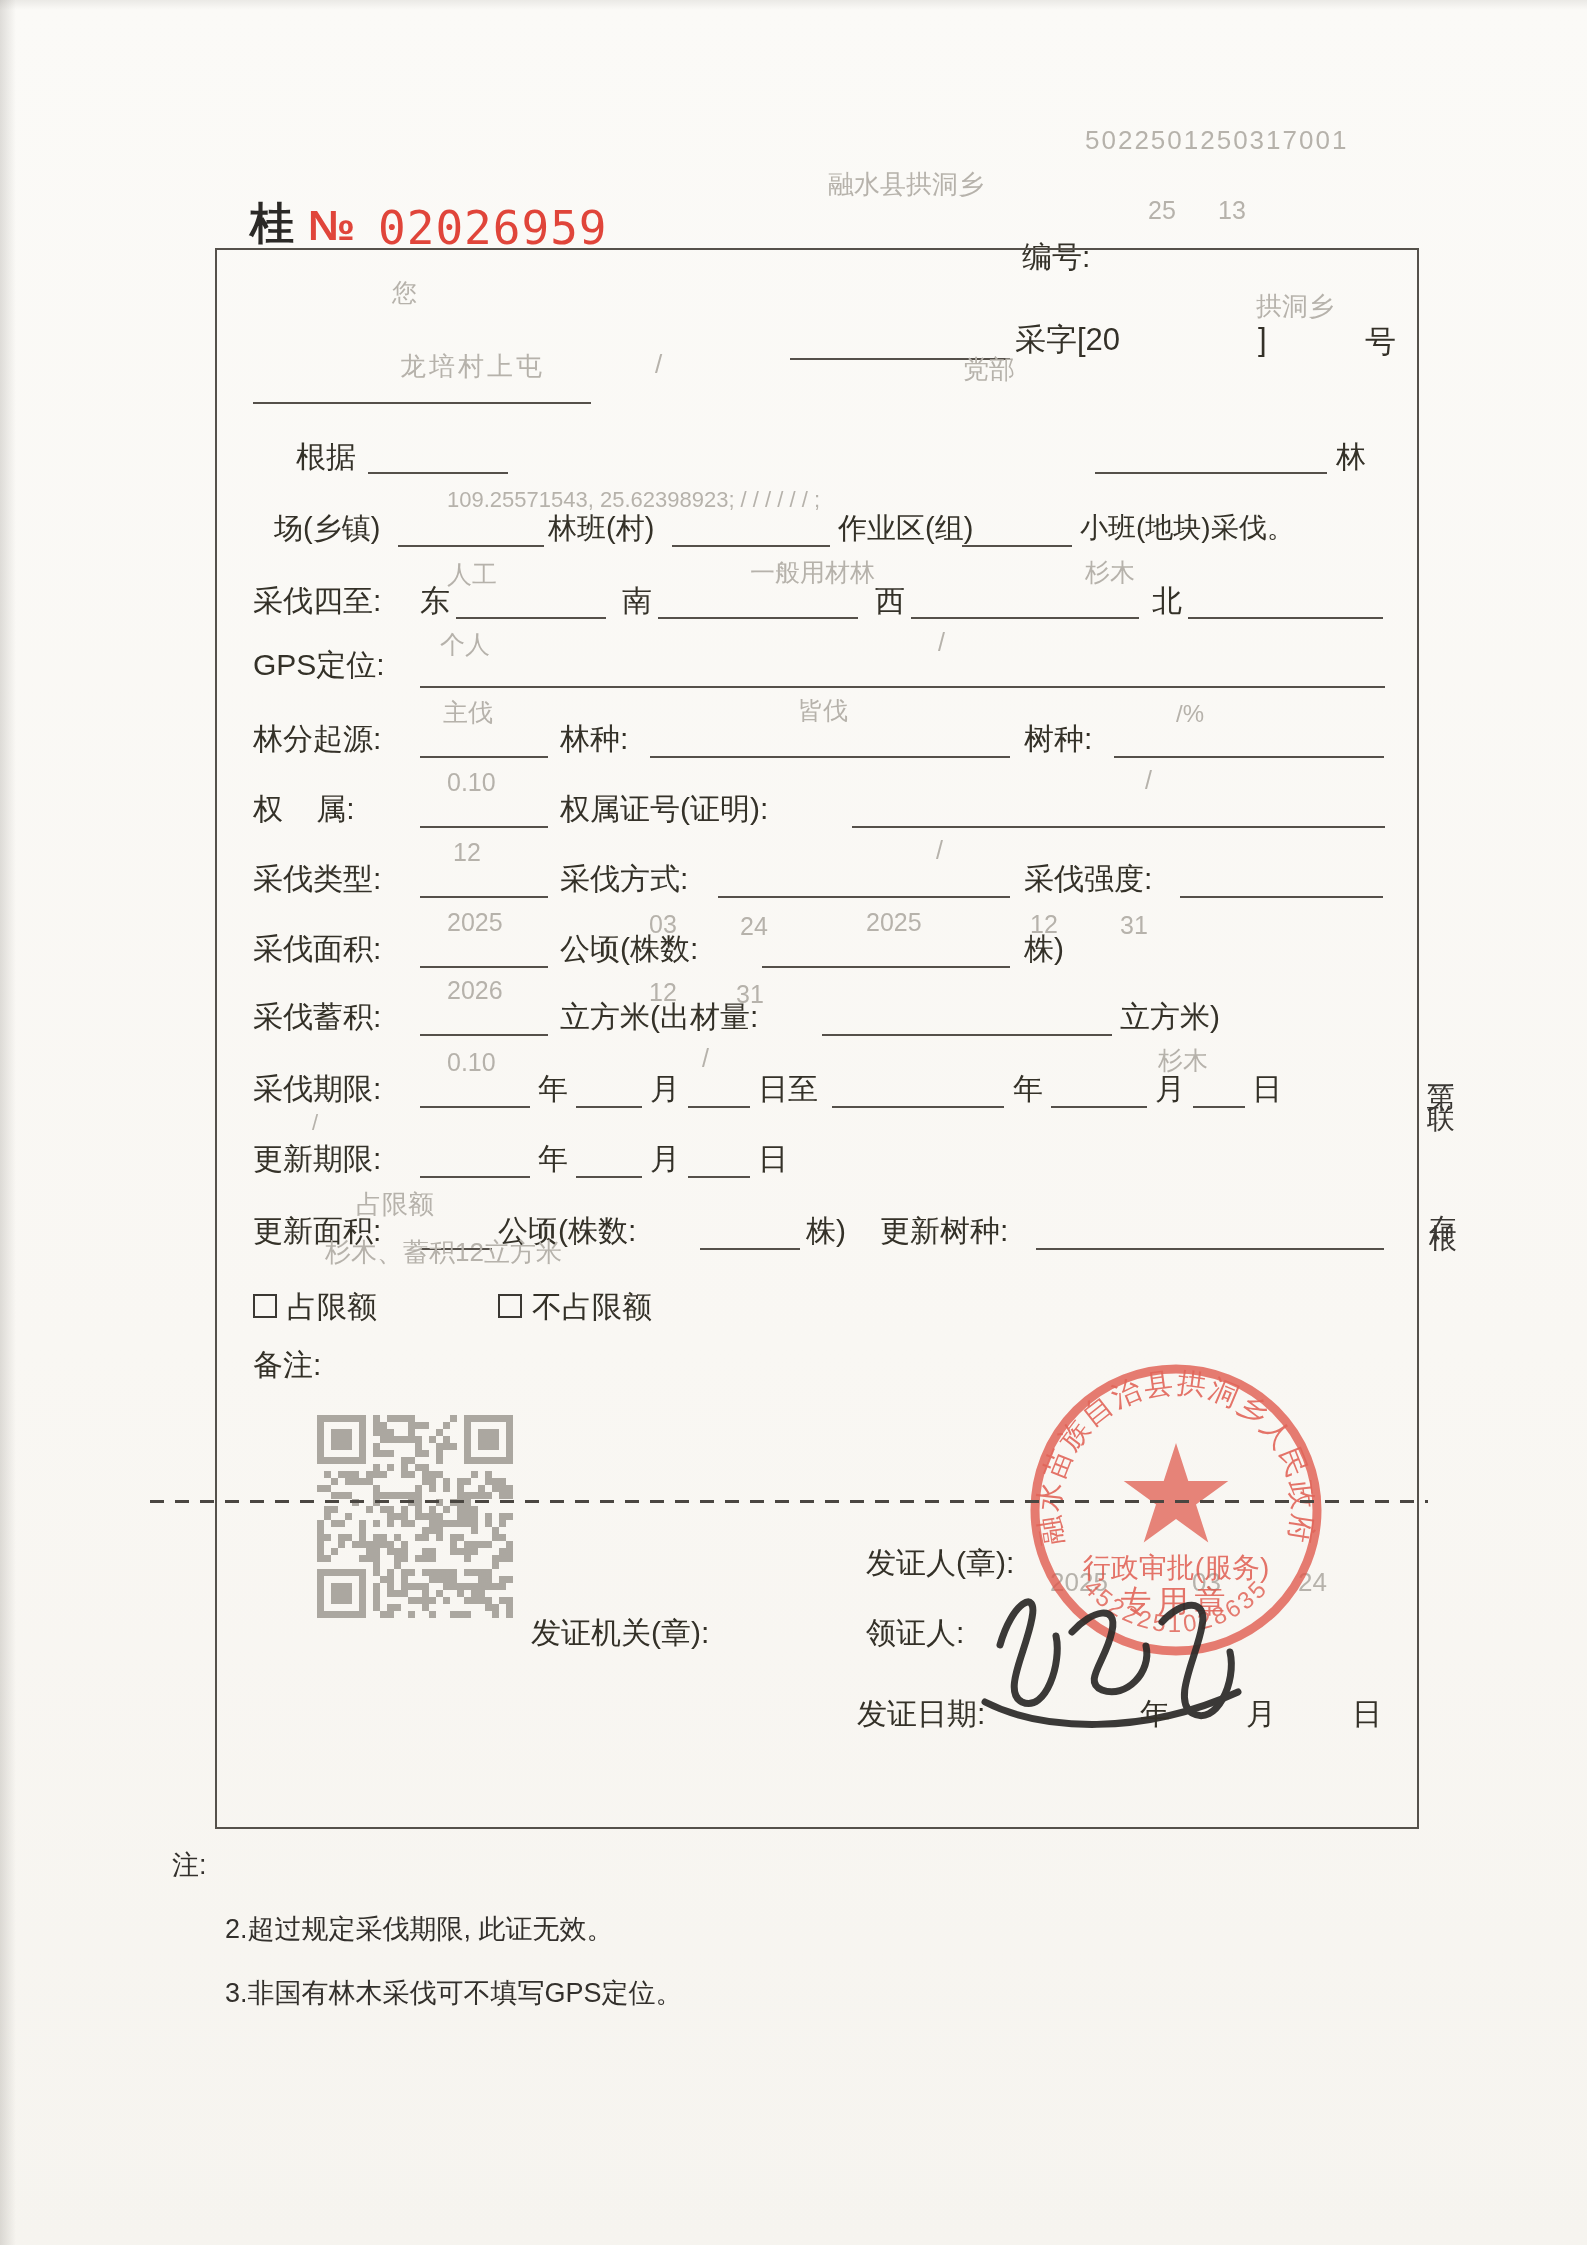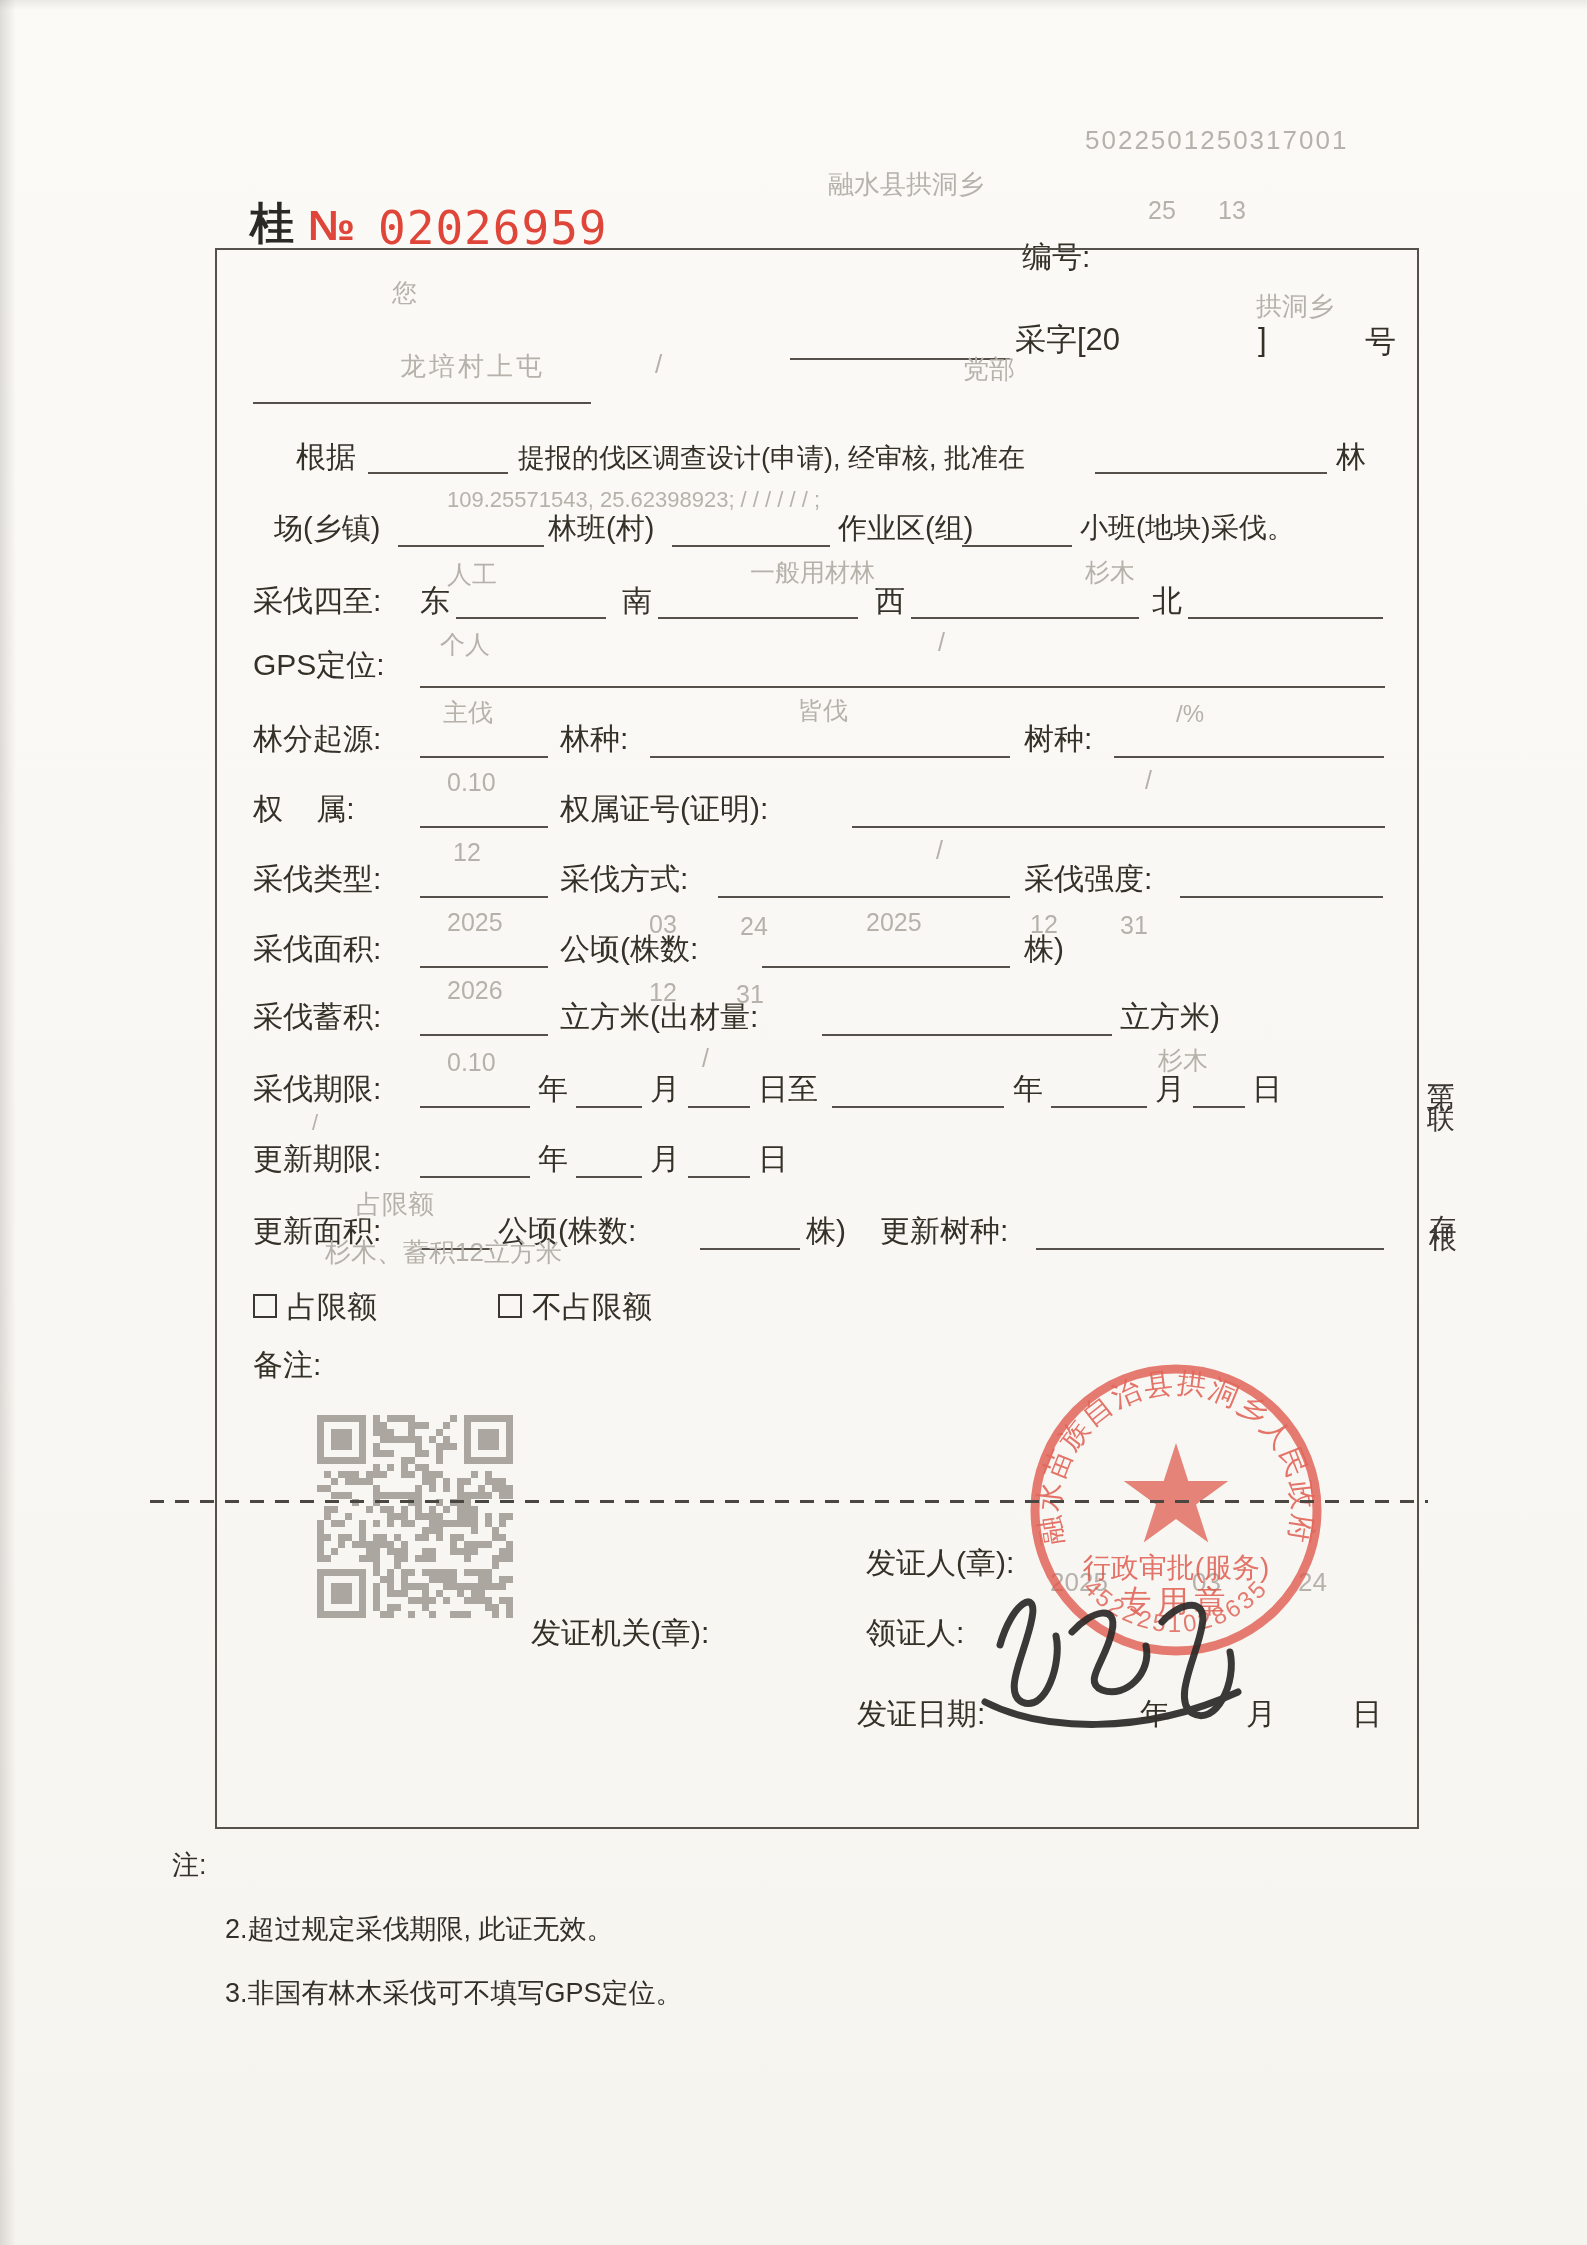--- a/index.html
+++ b/index.html
@@ -49,21 +49,20 @@
   <div class="t lb" style="left:1365px;top:324px;font-size:31px;">号</div>
   <div class="t bleed" style="left:1208px;top:292px;font-size:26px;margin-left:48px;">拱洞乡</div>
 
   <div class="t bleed" style="left:400px;top:352px;font-size:26px;letter-spacing:3px;">龙培村上屯</div>
   <div class="t bleed" style="left:655px;top:350px;font-size:26px;">/</div>
   <div class="t bleed" style="left:963px;top:355px;font-size:26px;">党部</div>
   <div class="bl" style="left:253px;top:402px;width:338px;"></div>
 
   <div class="t lb" style="left:296px;top:440px;">根据</div>
   <div class="bl" style="left:368px;top:472px;width:140px;"></div>
-  <div class="t lb" style="left:518px;top:443px;font-size:27px;">提报的伐区调查设计(申请), 经审核, 批准在</div>
   <div class="bl" style="left:1095px;top:472px;width:232px;"></div>
   <div class="t lb" style="left:1336px;top:440px;">林</div>
 
   <div class="t bleed" style="left:447px;top:487px;font-size:22px;">109.25571543, 25.62398923; / / / / / / ;</div>
   <div class="t lb" style="left:274px;top:512px;font-size:29px;">场(乡镇)</div>
   <div class="bl" style="left:398px;top:545px;width:146px;"></div>
   <div class="t lb" style="left:548px;top:512px;font-size:29px;">林班(村)</div>
   <div class="bl" style="left:672px;top:545px;width:158px;"></div>
   <div class="t lb" style="left:838px;top:512px;font-size:29px;">作业区(组)</div>
   <div class="bl" style="left:962px;top:545px;width:110px;"></div>

